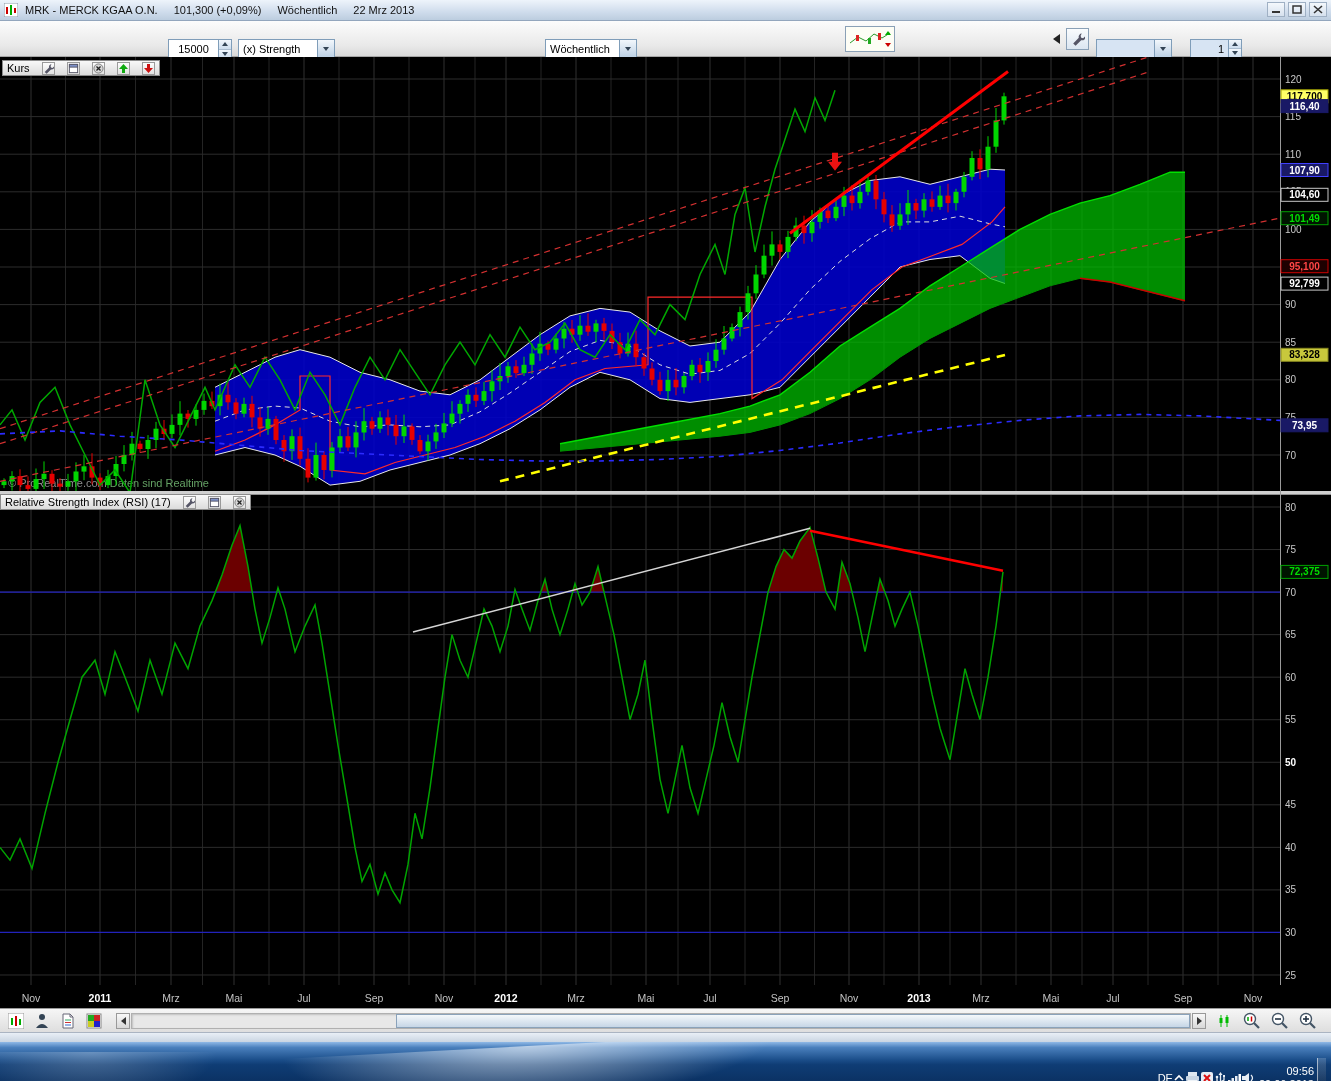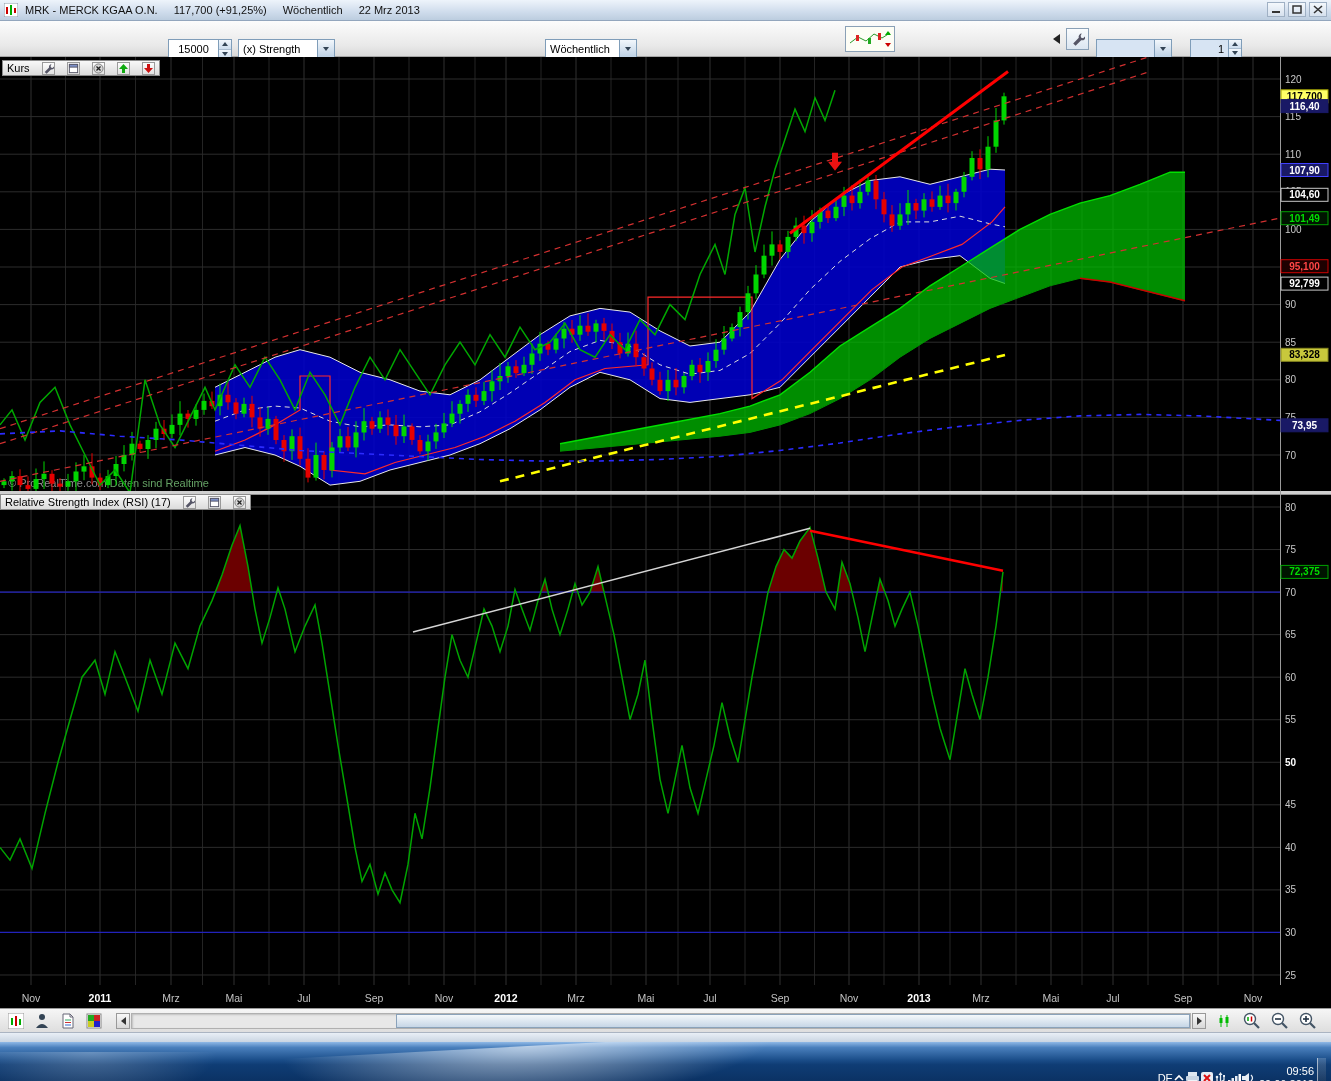--- a/index.html
+++ b/index.html
@@ -57,21 +57,21 @@
   <div class="titlebar">
     <span class="app-icon">
         <svg width="14" height="14">
           <rect width="14" height="14" fill="#fff" stroke="#89a"></rect>
           <line x1="3" y1="11" x2="3" y2="4" stroke="#c00" stroke-width="2"></line>
           <line x1="7" y1="12" x2="7" y2="2" stroke="#0a0" stroke-width="2"></line>
           <line x1="11" y1="10" x2="11" y2="5" stroke="#c00" stroke-width="2"></line>
         </svg>
       </span>
     <span class="tpart">MRK - MERCK KGAA O.N.</span>
-    <span class="tpart">117,700 (+91,25%)</span>
+    <span class="tpart">101,300 (+0,09%)</span>
     <span class="tpart">Wöchentlich</span>
     <span class="tpart">22 Mrz 2013</span>
     <span class="winbtns">
       <span class="winbtn">
           <svg width="10" height="9">
             <line x1="1" y1="7" x2="9" y2="7" stroke="#333" stroke-width="2"></line>
           </svg>
         </span>
       <span class="winbtn">
           <svg width="10" height="9">

